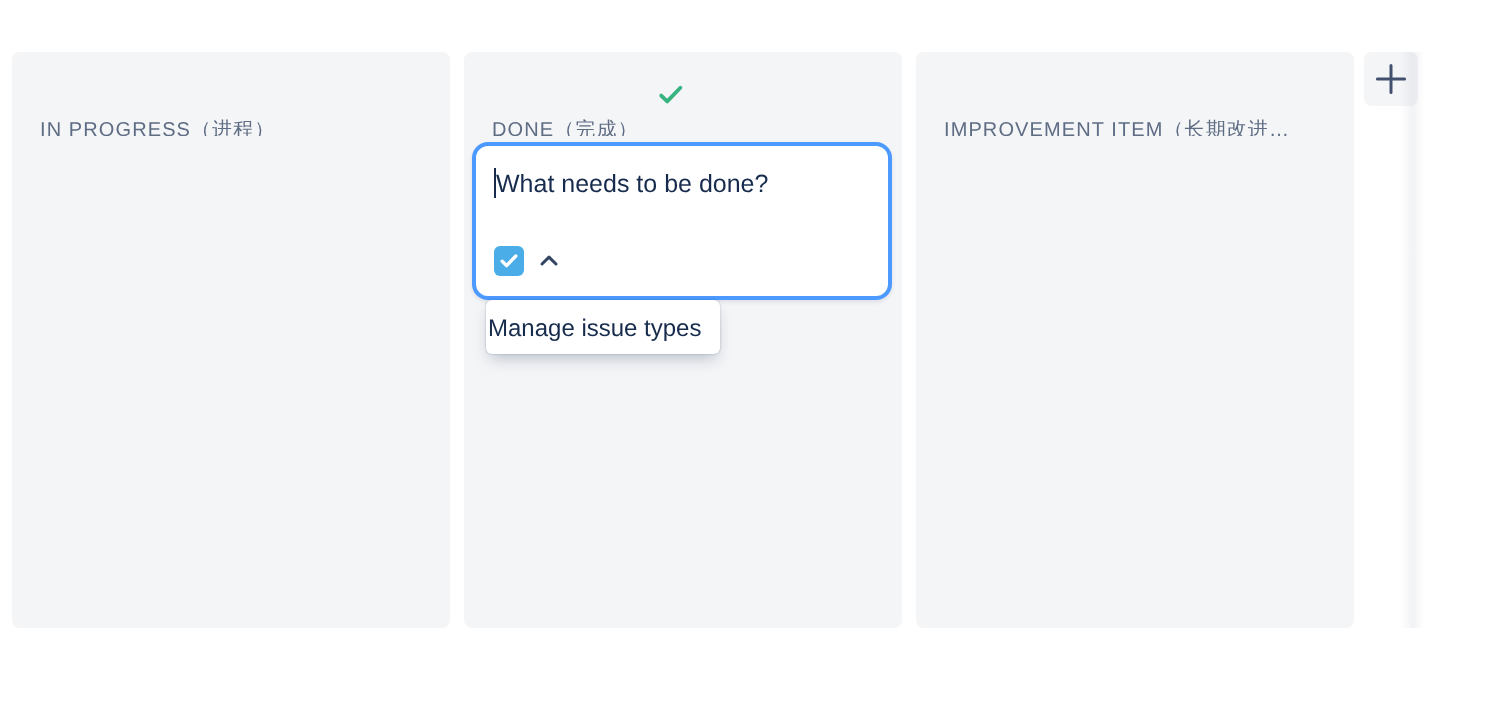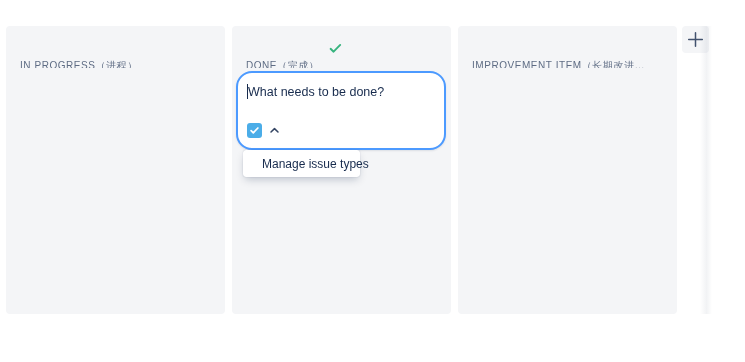--- a/index.html
+++ b/index.html
@@ -74,21 +74,21 @@
 
   
   #create-card {
     position: absolute;
     left: 236px;
     top: 71px;
     width: 210px;
     height: 79px;
     background: #FFFFFF;
     border: 2px solid #4C9AFF;
-    border-radius: 16px;
+    border-radius: 8px;
     box-shadow: 0 1px 2px rgba(9,30,66,0.10);
   }
 
   #create-card-text {
     position: absolute;
     left: 10px;
     top: 11px;
     width: 186px;
     font-size: 12.5px;
     color: #172B4D;
@@ -140,21 +140,21 @@
     position: absolute;
     left: 243px;
     top: 150px;
     width: 117px;
     height: 27px;
     background: #FFFFFF;
     border-radius: 3px;
     box-shadow: 0 4px 8px -2px rgba(9,30,66,0.25), 0 0 1px rgba(9,30,66,0.31);
     display: flex;
     align-items: center;
-    padding: 0 19px;
+    padding: 0 1px;
   }
 
   #menu-item-manage {
     font-size: 12px;
     color: #172B4D;
     line-height: 16px;
     white-space: nowrap;
   }
 
   

